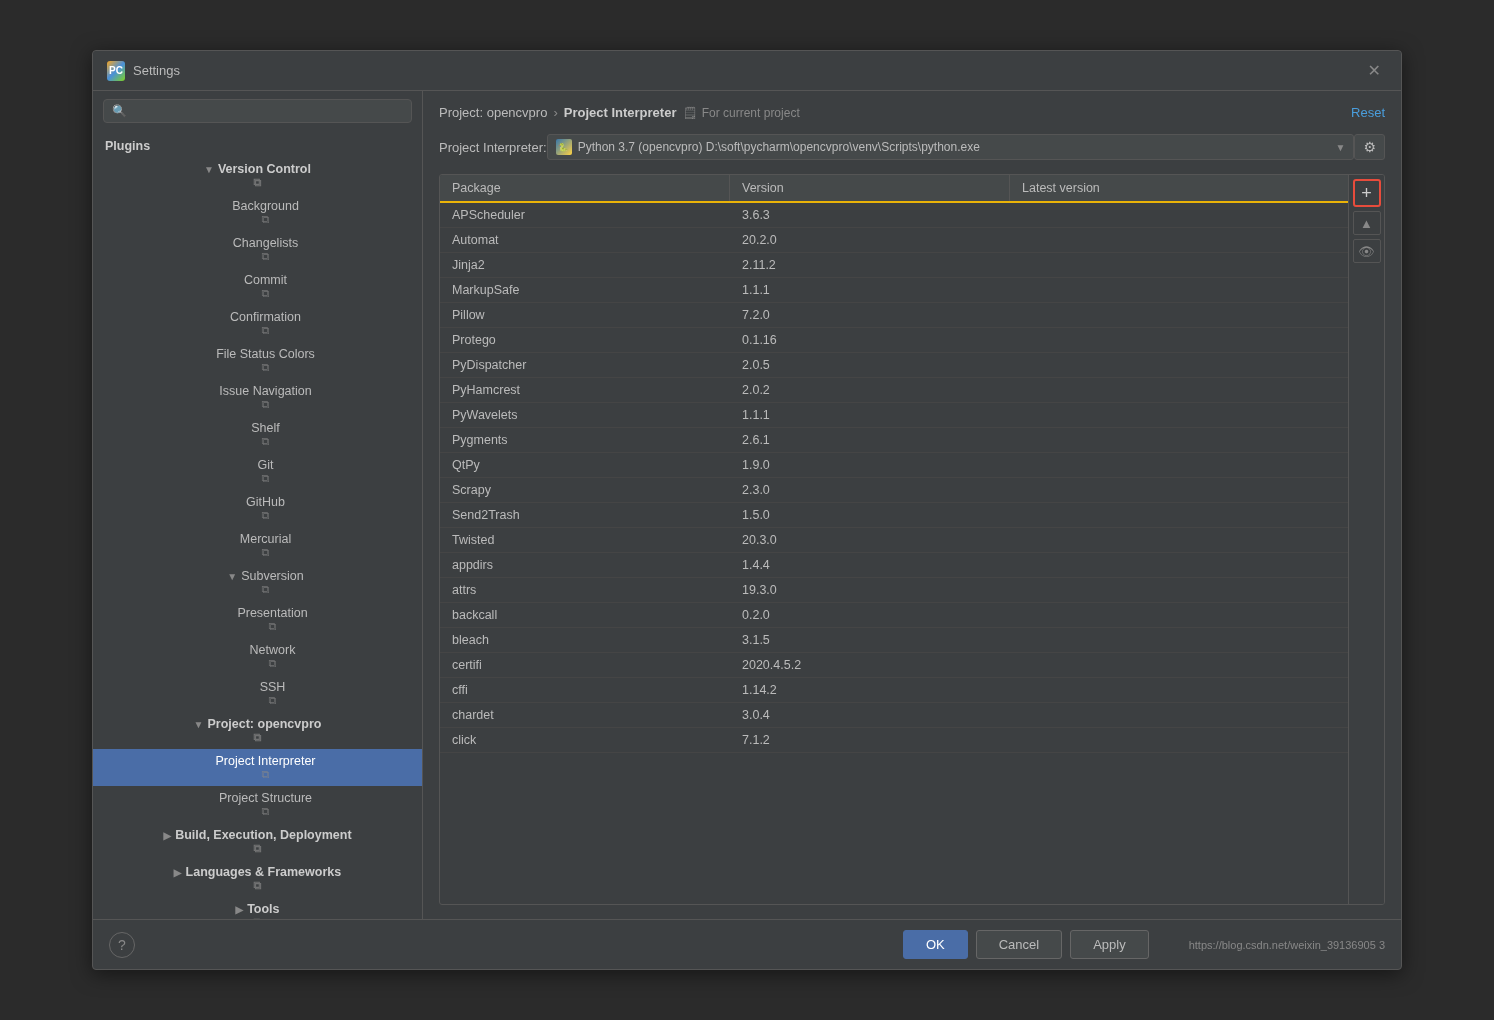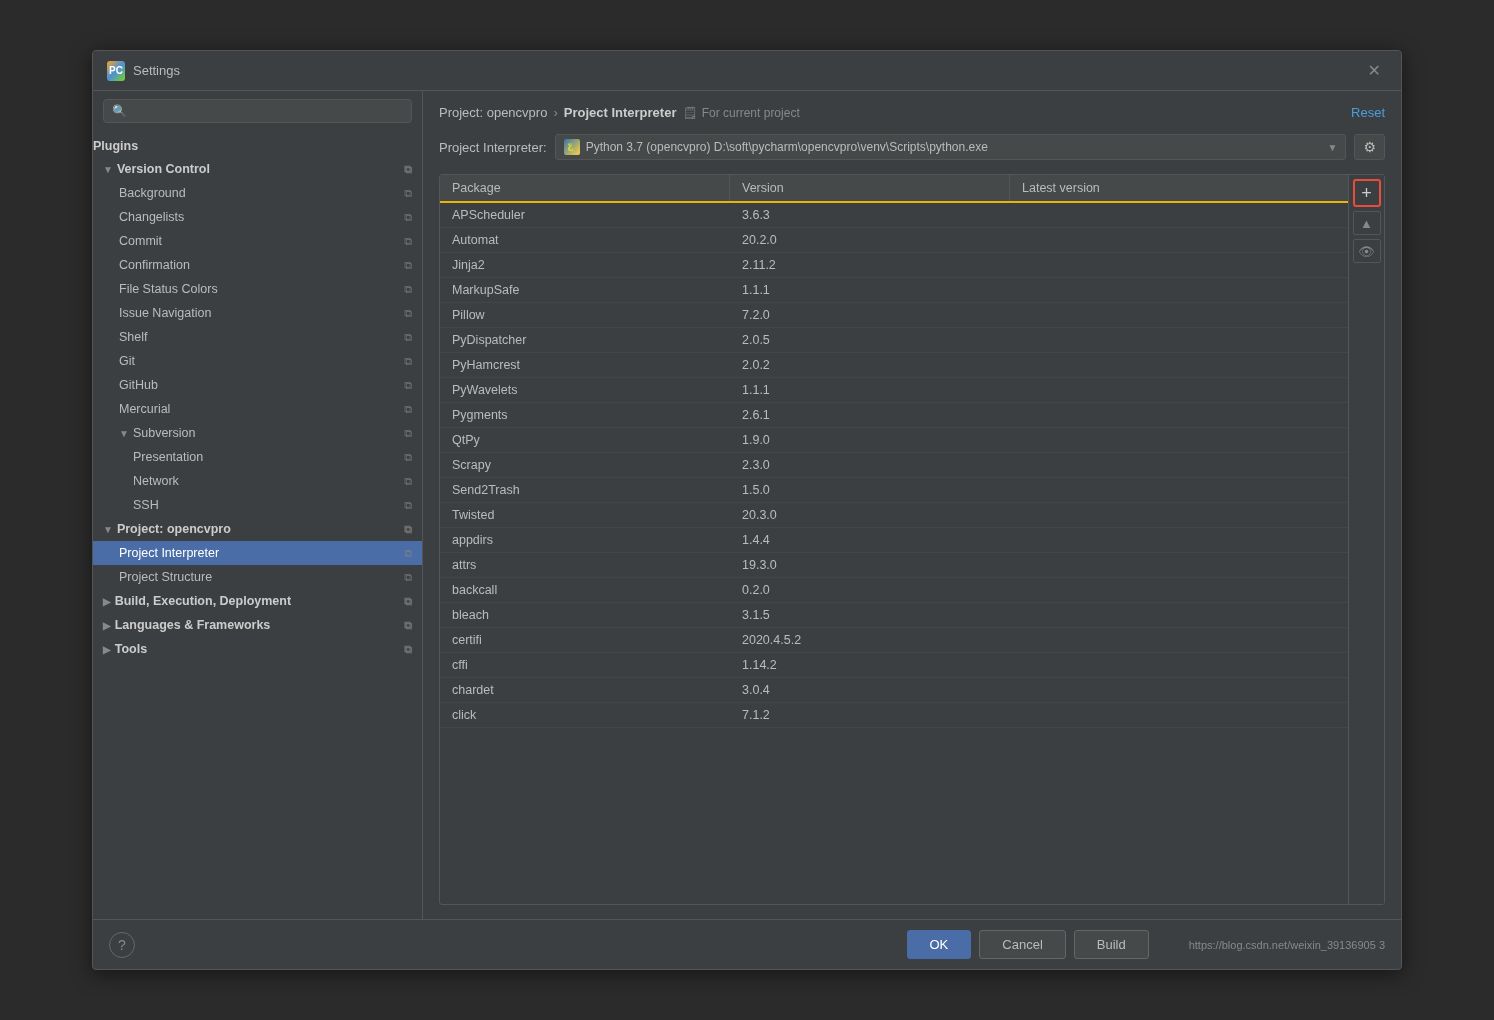--- a/index.html
+++ b/index.html
@@ -99,20 +99,21 @@
       flex: 1;
     }
     .sidebar-item {
       display: flex;
       align-items: center;
       justify-content: space-between;
       padding: 5px 10px 5px 16px;
       cursor: pointer;
       color: #bbb;
       font-size: 12.5px;
+      flex-direction: column;
     }
     .sidebar-item.active {
       background: #4a6da7;
       color: #fff;
     }
     .sidebar-item.section-header {
       font-weight: bold;
       color: #ccc;
       padding-left: 10px;
     }
@@ -122,21 +123,21 @@
       margin-right: 4px;
       font-size: 10px;
       color: #888;
     }
     .copy-icon {
       color: #888;
       font-size: 11px;
       opacity: 0.7;
     }
     .plugins-label {
-      padding: 8px 10px 4px 0;
+      padding: 8px 10px 4px 12px;
       font-weight: bold;
       color: #ccc;
       font-size: 12.5px;
     }
     
     .main-content {
       flex: 1;
       display: flex;
       flex-direction: column;
       padding: 14px 16px;
@@ -164,21 +165,20 @@
       margin-left: auto;
       color: #4a9edd;
       cursor: pointer;
       background: none;
       border: none;
       font-size: 13px;
     }
     .interpreter-row {
       display: flex;
       align-items: center;
-      gap: 8px;
       margin-bottom: 14px;
     }
     .interpreter-label { color: #bbb; font-size: 13px; white-space: nowrap; }
     .interpreter-select {
       flex: 1;
       background: #45494a;
       border: 1px solid #555;
       border-radius: 3px;
       color: #bbb;
       padding: 4px 8px;
@@ -508,20 +508,25 @@
       <div class="td">MarkupSafe</div>
       <div class="td">1.1.1</div>
       <div class="td"></div>
     </div>
               <div class="table-row">
       <div class="td">Pillow</div>
       <div class="td">7.2.0</div>
       <div class="td"></div>
     </div>
               <div class="table-row">
+      <div class="td">Protego</div>
+      <div class="td">0.1.16</div>
+      <div class="td"></div>
+    </div>
+              <div class="table-row">
       <div class="td">PyDispatcher</div>
       <div class="td">2.0.5</div>
       <div class="td"></div>
     </div>
               <div class="table-row">
       <div class="td">PyHamcrest</div>
       <div class="td">2.0.2</div>
       <div class="td"></div>
     </div>
               <div class="table-row">
@@ -604,18 +609,18 @@
       </div>
     </div>
   </div>
 
   <div class="dialog-footer">
     <button class="help-btn">?</button>
     <div style="display:flex; align-items:center; gap:20px;">
       <div class="footer-btns">
         <button class="footer-btn primary">OK</button>
         <button class="footer-btn">Cancel</button>
-        <button class="footer-btn">Build</button>
+        <button class="footer-btn">Apply</button>
       </div>
       <div class="url-bar">https://blog.csdn.net/weixin_39136905 3</div>
     </div>
   </div>
 </div>
 
 </body></html>

